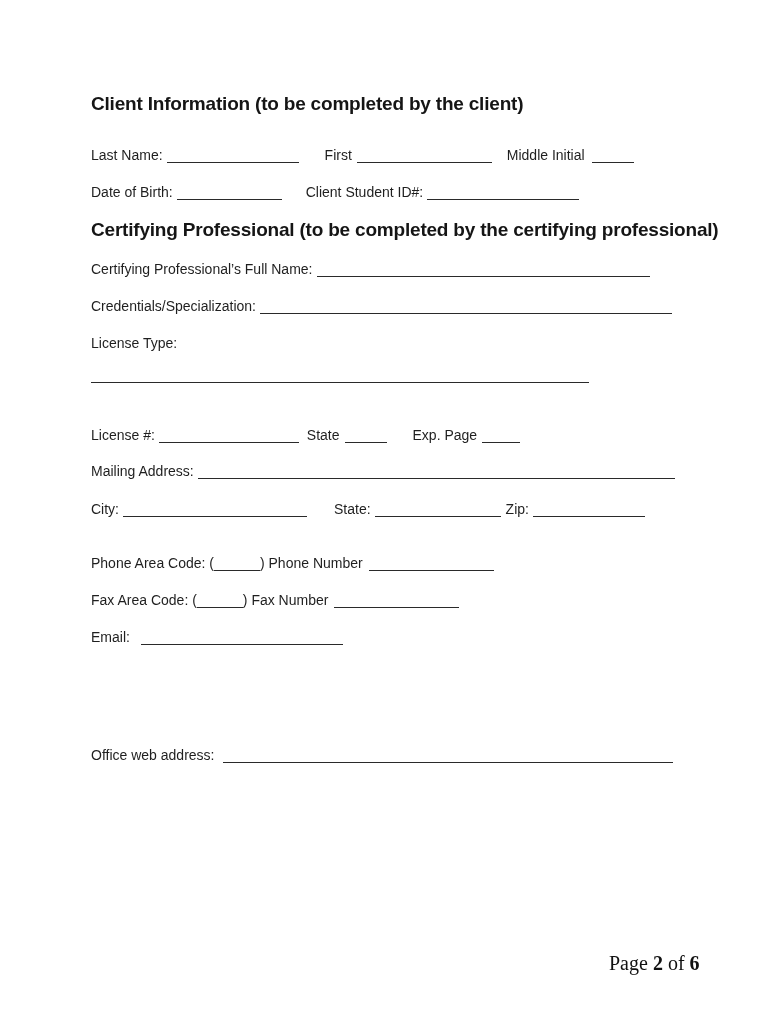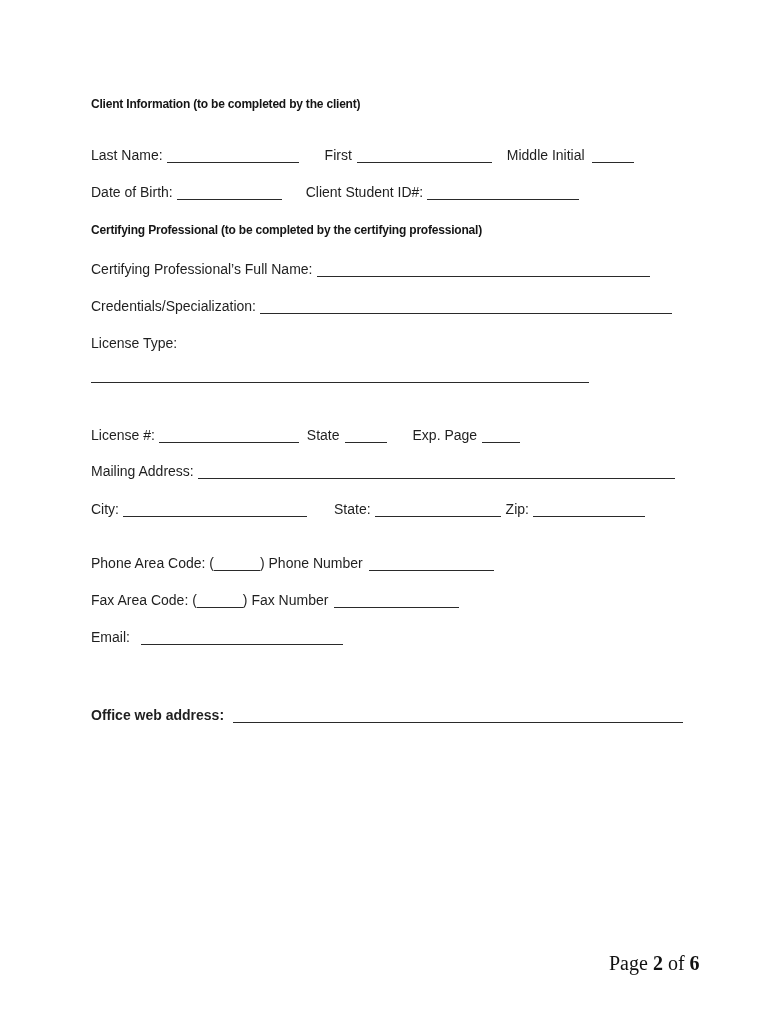--- a/index.html
+++ b/index.html
@@ -18,21 +18,21 @@
   .row {
     position: absolute;
     left: 91px;
     font-size: 14px;
     line-height: 18px;
     white-space: nowrap;
     color: #1f1f1f;
   }
   .section-heading {
     font-weight: bold;
-    font-size: 12px;
+    font-size: 19px;
     letter-spacing: -0.2px;
     color: #151515;
   }
   .lbl { display: inline-block; }
   .blank {
     display: inline-block;
     height: 14px;
     border-bottom: 1.4px solid #2a2a2a;
     vertical-align: -3px;
     margin-left: 4px;
@@ -102,21 +102,21 @@
   </div>
 
   <div class="row" style="top:591px;">
     <span class="lbl">Fax Area Code: (</span><span class="blank" style="width:46px;margin-left:0;"></span><span class="lbl">) Fax Number</span><span class="blank" style="width:125px;margin-left:6px;"></span>
   </div>
 
   <div class="row" style="top:628px;">
     <span class="lbl">Email:</span><span class="blank" style="width:202px;margin-left:11px;"></span>
   </div>
 
-  <div class="row" style="top:706px;font-weight:bold;">
+  <div class="row" style="top:746px;">
     <span class="lbl">Office web address:</span><span class="blank" style="width:450px;margin-left:9px;"></span>
   </div>
 
   <div class="footer">
     <span>Page</span>
     <b>2</b>
     <span>of</span>
     <b>6</b>
   </div>
 

